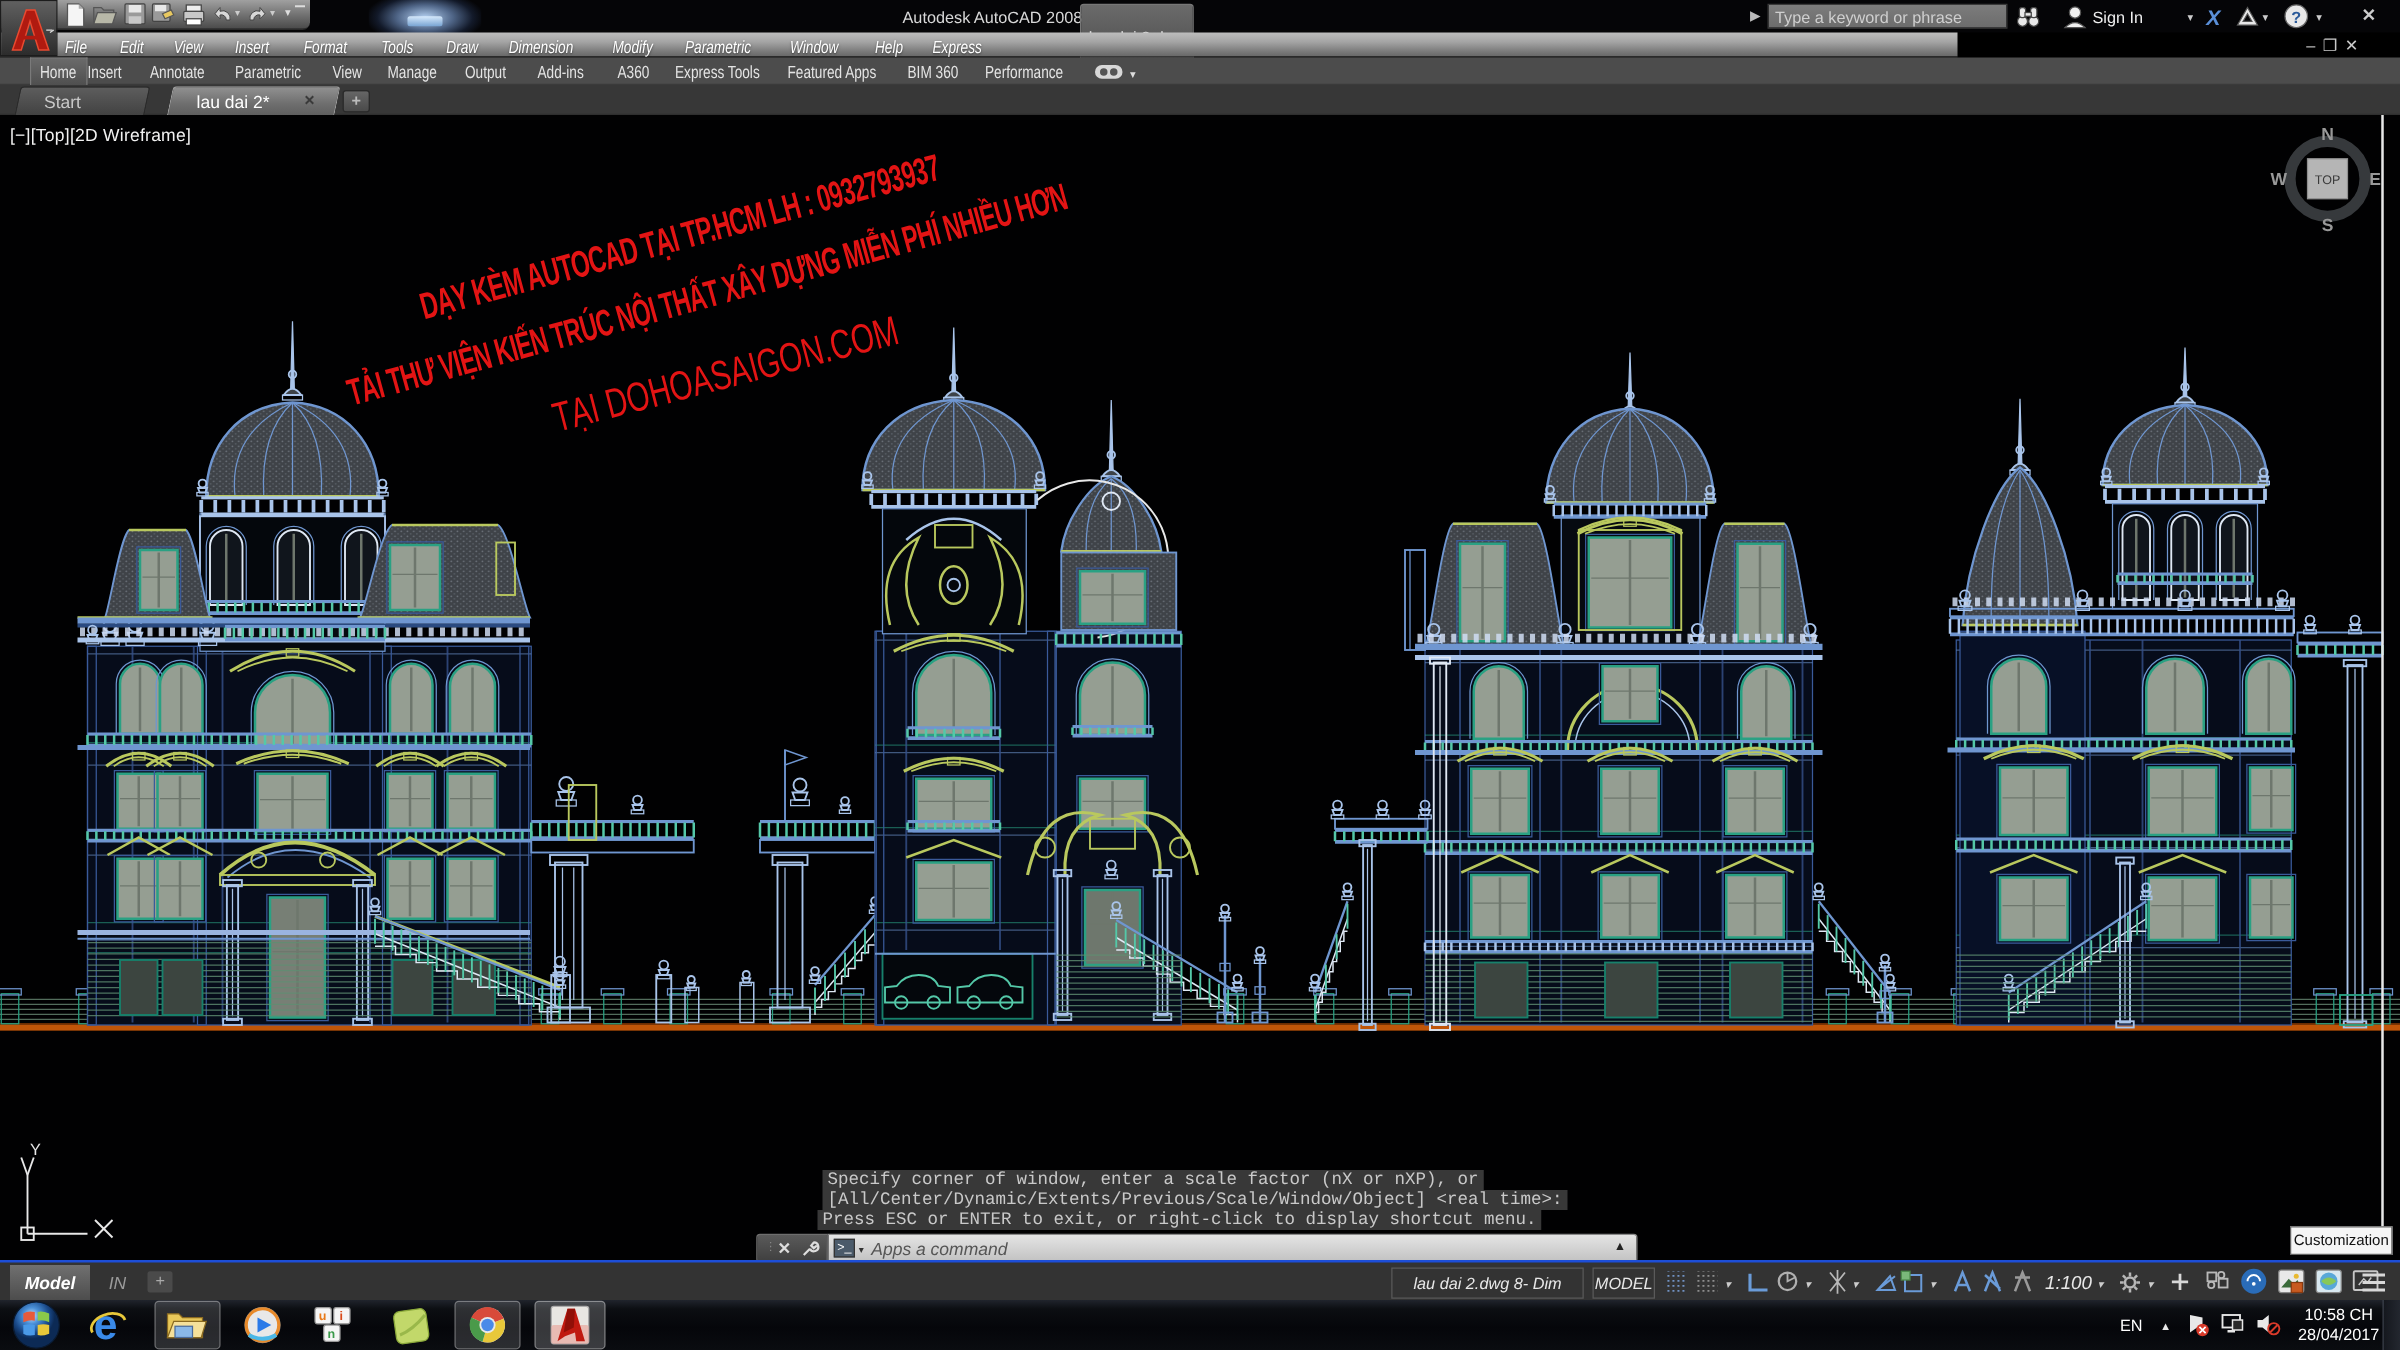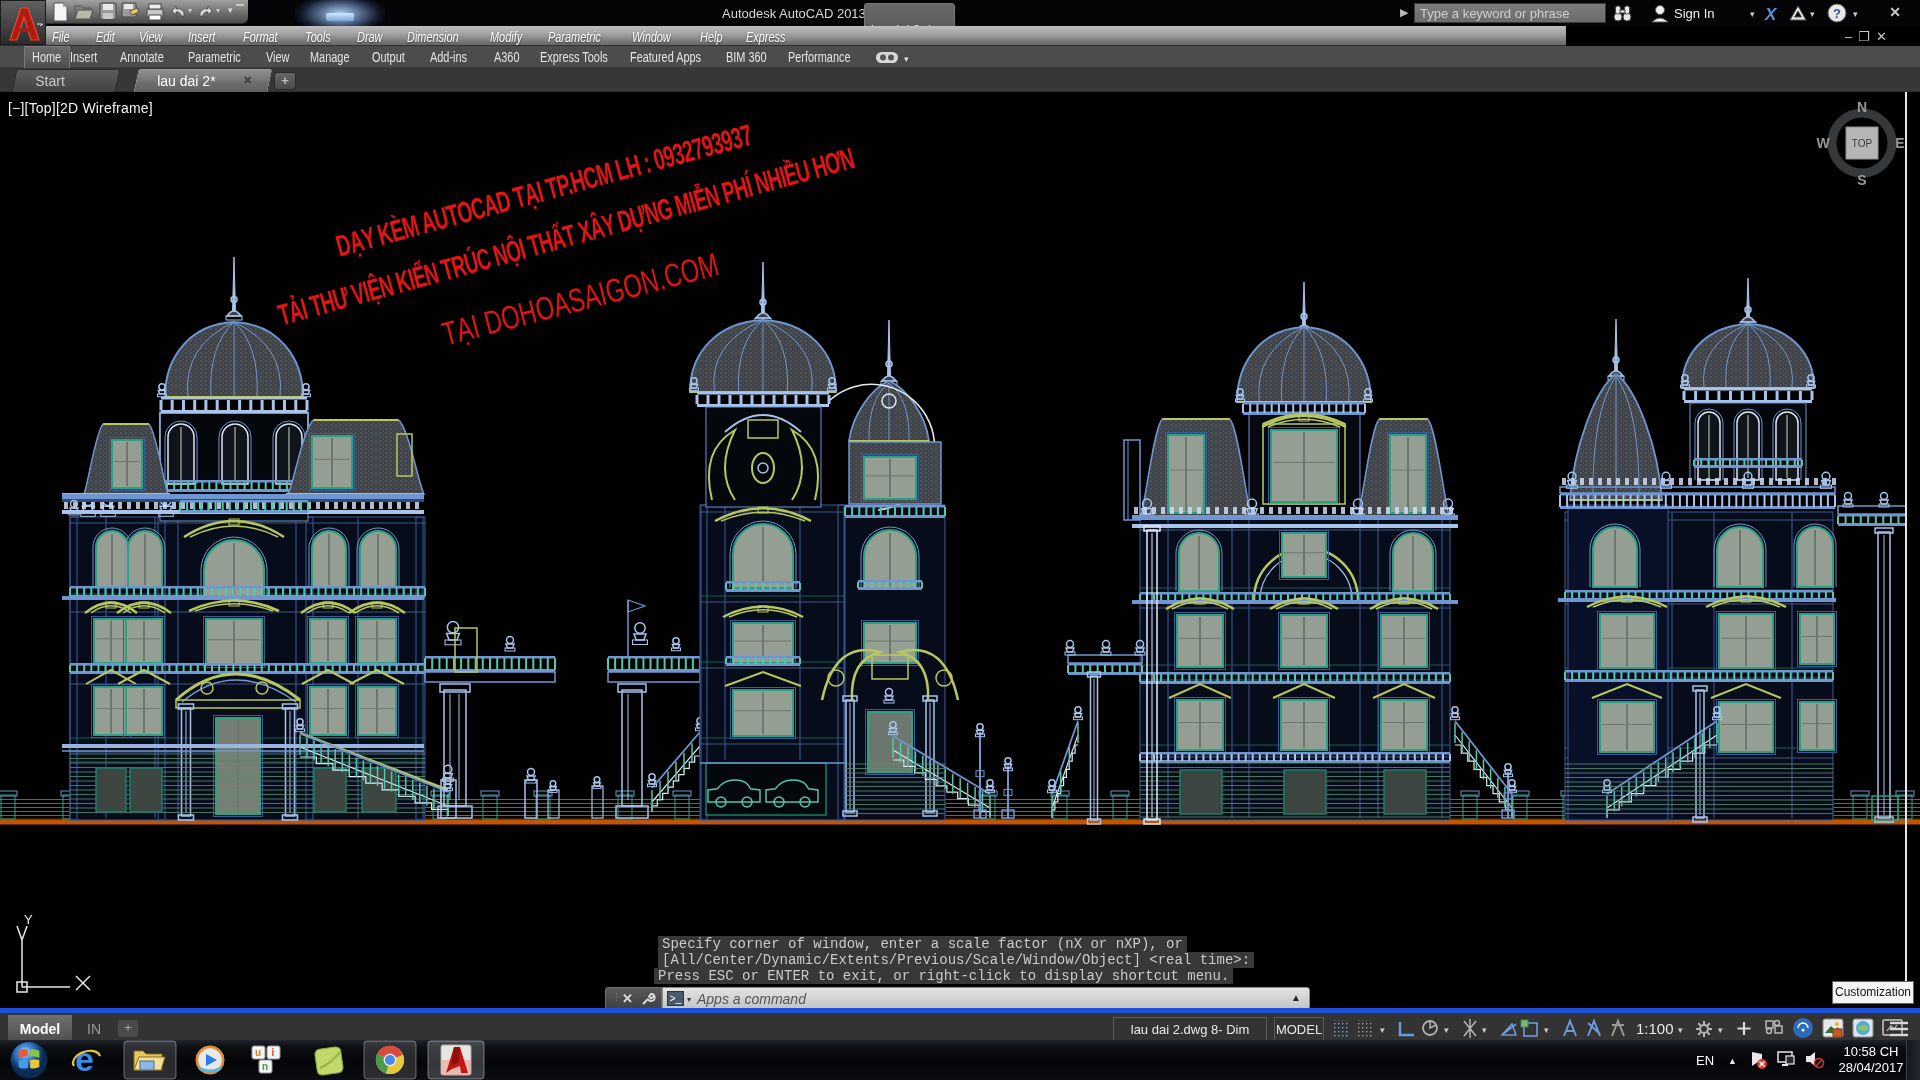--- a/index.html
+++ b/index.html
@@ -42,21 +42,21 @@
 #wm1{left:337px;top:138px;font-size:30px;transform:rotate(-15.2deg) scale(.64,1);letter-spacing:-1px;}
 #wm2{left:279px;top:207px;font-size:30px;transform:rotate(-15.4deg) scale(.625,1);letter-spacing:-1px;}
 #wm3{left:443px;top:224px;font-size:33px;font-weight:normal;transform:rotate(-14.5deg) scale(.717,1);letter-spacing:0px;}
 
 .cmdline{position:absolute;font-family:"Liberation Mono",monospace;font-size:14px;color:#c9c9c9;background:rgba(90,90,90,.62);padding:0 4px;white-space:pre;}
 #cmdbox-left{left:605px;top:895px;width:57px;height:23px;background:linear-gradient(#5a5a5a,#3f3f3f);border:1px solid #6e6e6e;border-radius:3px 0 0 3px;}
 #cmdbox{left:662px;top:895px;width:648px;height:23px;background:linear-gradient(#e4e4e4,#c2c2c2);border:1px solid #8a8a8a;border-radius:0 3px 3px 0;}
 #cmdbox .hint{position:absolute;left:34px;top:3px;color:#555;font-style:italic;font-size:14px;}
 #cmdprompt{position:absolute;left:4px;top:3px;width:17px;height:15px;background:#4a5a6a;border:1px solid #333;color:#fff;font-size:10px;text-align:center;line-height:14px;}
 
-#statusrow{left:0;top:1008px;width:1920px;height:32px;background:#333333;border-top:5px solid #1d4ed8;}
+#statusrow{left:0;top:1008px;width:1920px;height:32px;background:#333333;border-top:2px solid #1d4ed8;font-style:italic;}
 #modeltab{left:8px;top:2px;width:64px;height:30px;background:linear-gradient(#707070,#4a4a4a);color:#fff;font-weight:bold;font-size:14px;text-align:center;line-height:28px;position:absolute;}
 #intab{left:74px;top:2px;width:40px;height:30px;color:#9a9a9a;font-size:14px;text-align:center;line-height:28px;position:absolute;}
 #plustab2{left:118px;top:7px;width:20px;height:17px;background:#4a4a4a;border-radius:2px;color:#aaa;text-align:center;font-size:13px;line-height:16px;position:absolute;}
 .sbox{position:absolute;top:4px;height:25px;border:1px solid #5a5a5a;color:#e8e8e8;font-size:15px;text-align:center;}
 
 #taskbar{left:0;top:1040px;width:1920px;height:40px;background:linear-gradient(#20242c 0%,#0c0e12 18%,#05060a 55%,#0a0c10 100%);}
 #clock{position:absolute;left:1836px;top:4px;color:#fff;font-size:13px;text-align:center;width:70px;line-height:16px;}
 #showdesk{position:absolute;left:1906px;top:1040px;width:14px;height:40px;background:linear-gradient(90deg,#15181e,#23272f);border-left:1px solid #3c424c;}
 #customization{left:1832px;top:981px;width:82px;height:23px;background:#f5f5f5;border:1px solid #646464;color:#111;font-size:12px;text-align:center;line-height:21px;z-index:40;}
 </style></head>
@@ -1739,21 +1739,21 @@
 <text x="188" y="13" font-size="8" fill="#ccc">▾</text>
 
 <g transform="translate(200,4)">
           <path d="M0 12 A6 6 0 0 1 8 5 L8 2 L12 7 L8 11 L8 8 A4 4 0 0 0 3 12 Z" fill="#d8d8d8" stroke="#444" stroke-width="0.8"></path>
         </g>
 <text x="216" y="13" font-size="8" fill="#ccc">▾</text>
 <text x="228" y="13" font-size="9" fill="#ddd">▾</text>
 <line x1="236" y1="5" x2="244" y2="5" stroke="#ddd" stroke-width="1.5"></line>
 </svg>
 
-    <div class="abs" id="title-text">Autodesk AutoCAD 2013</div>
+    <div class="abs" id="title-text">Autodesk AutoCAD 2008</div>
     <div class="abs" id="title-doc">lau dai 2.dwg</div>
     <span class="tbico" style="left:1400px;top:6px;font-size:11px;color:#bbb;">▶</span>
     <div class="abs" id="searchbox">Type a keyword or phrase</div>
     <svg class="abs" style="left:1610px;top:2px" width="280" height="24" viewBox="0 0 280 24">
 
 <g transform="translate(4,4)" fill="#e8e8e8" stroke="#444">
           <circle cx="4" cy="11" r="4"></circle>
           <circle cx="13" cy="11" r="4"></circle>
           <rect x="1.5" y="0" width="5" height="8" rx="2"></rect>
           <rect x="10.5" y="0" width="5" height="8" rx="2"></rect>

